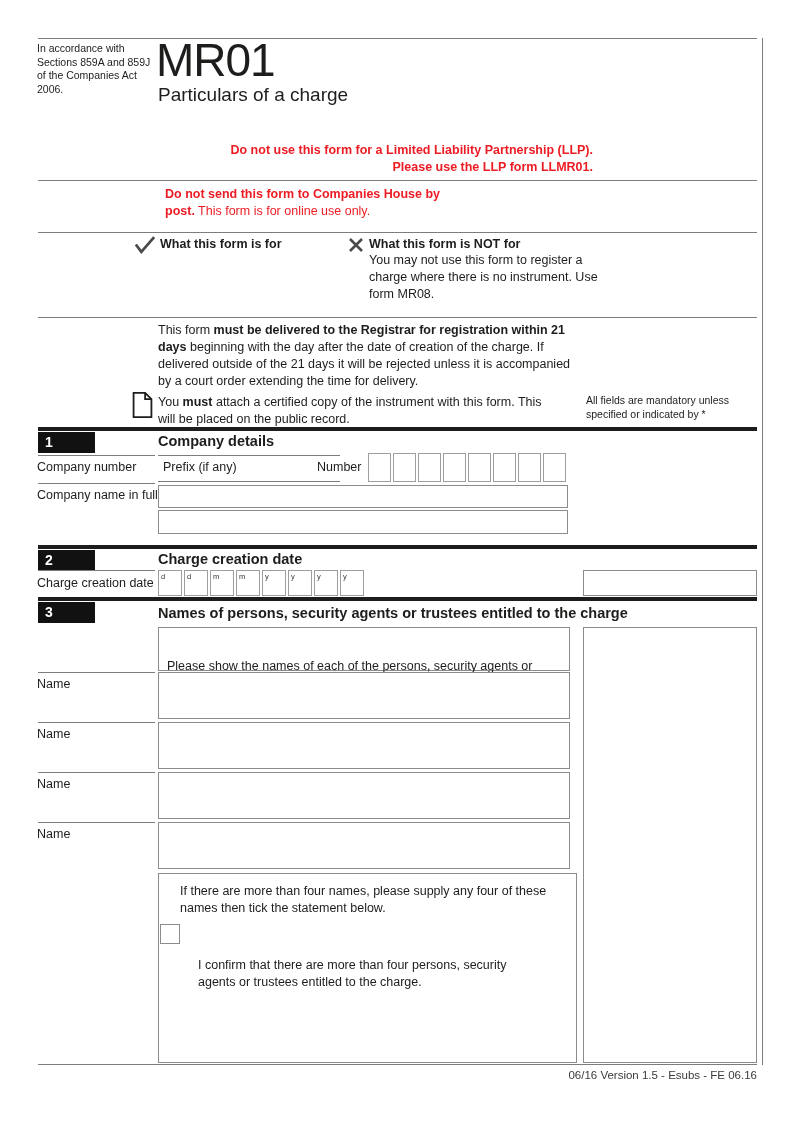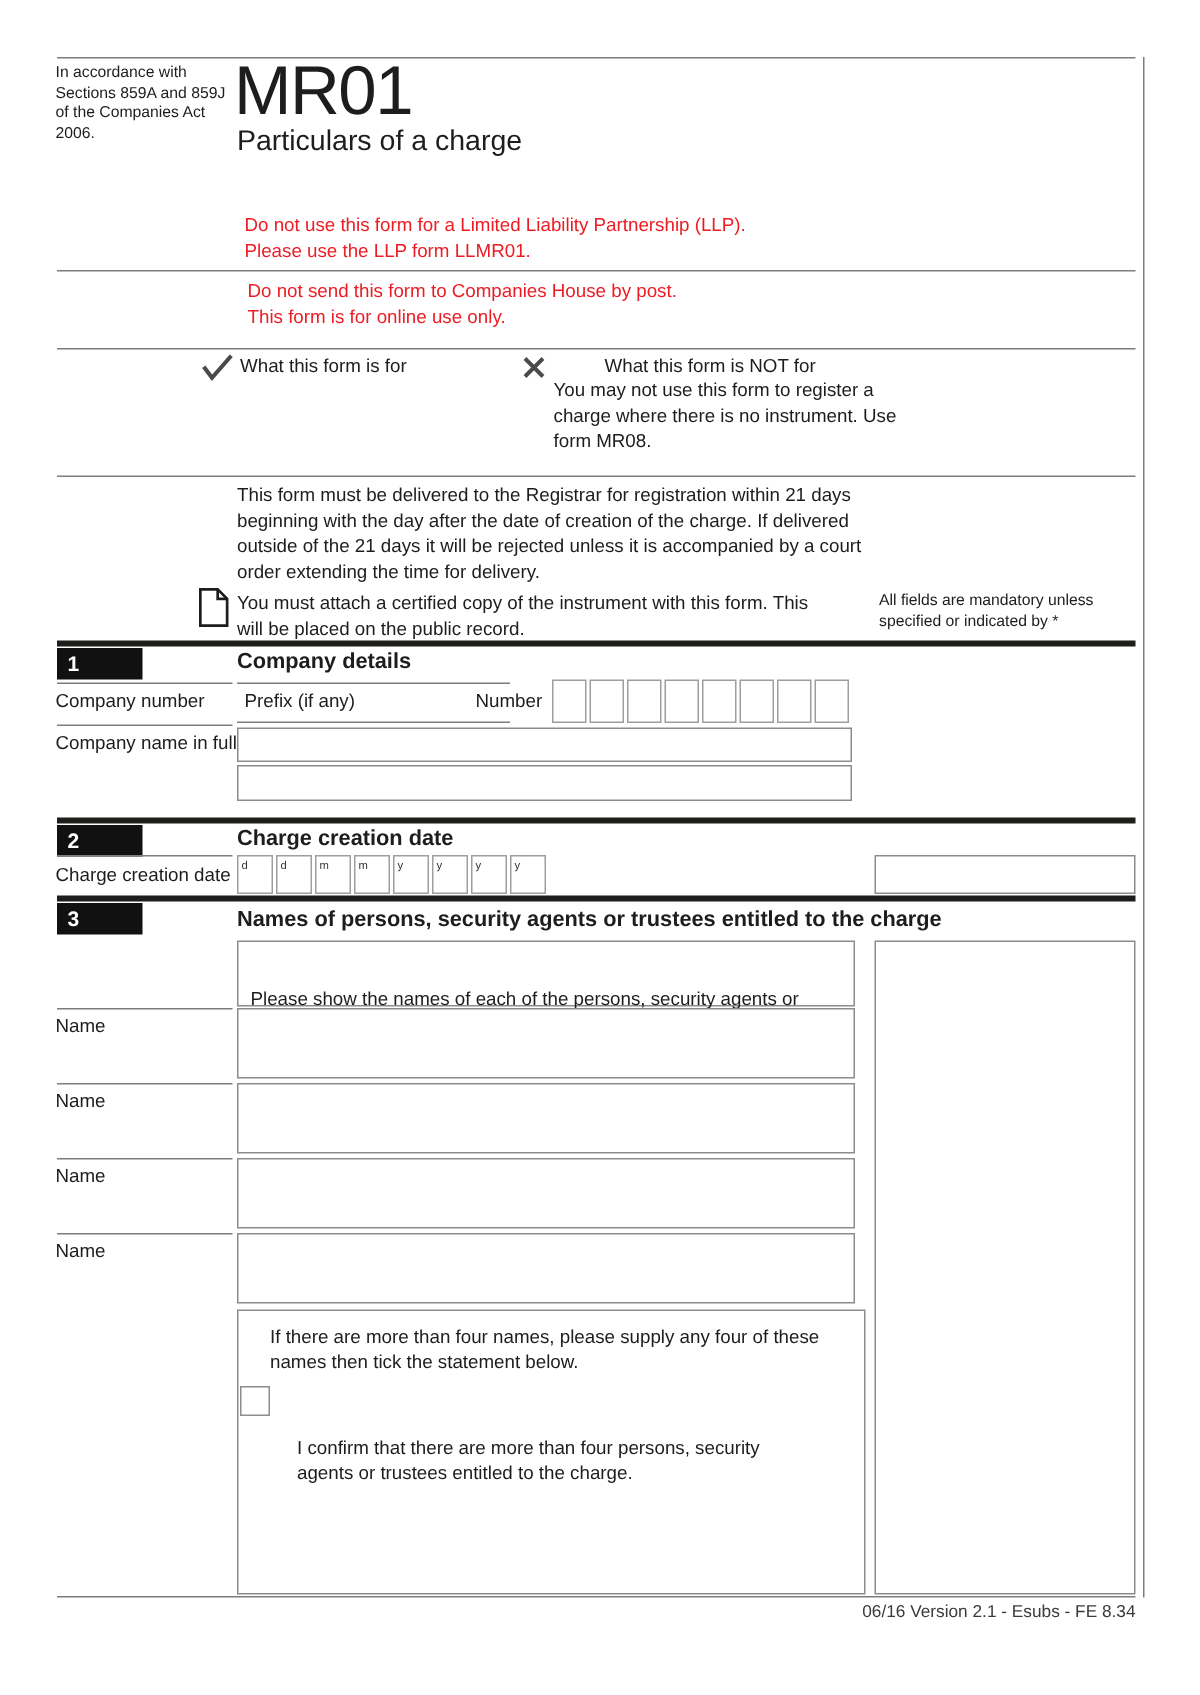--- a/index.html
+++ b/index.html
@@ -9,21 +9,21 @@
   .hline{position:absolute;height:1px;background:#7d7d7d;}
   .vline{position:absolute;width:1px;background:#7d7d7d;}
   .bar{position:absolute;height:4px;background:#1d1d1b;}
   .secnum{position:absolute;width:57px;height:21px;background:#111;color:#fff;
           font-weight:bold;font-size:14px;line-height:21px;padding-left:7px;box-sizing:border-box;}
   .sectitle{position:absolute;font-size:14.5px;font-weight:bold;}
   .lbl{position:absolute;font-size:12.5px;}
   .body{font-size:12.5px;line-height:1.36;}
   .small{font-size:10.5px;line-height:1.3;}
   .red{color:#ed1c24;}
-  .b{font-weight:normal;}
+  .b{font-weight:bold;text-align:right;}
   .box{position:absolute;border:1px solid #8c8c8c;background:#fff;box-sizing:border-box;}
   .digit{position:absolute;width:23px;height:29px;border:1px solid #9e9e9e;background:#fff;box-sizing:border-box;}
   .datebox{position:absolute;width:24px;height:26px;border:1px solid #9e9e9e;background:#fff;box-sizing:border-box;
            font-size:7.5px;color:#333;padding:1px 0 0 2px;}
   .chk{position:absolute;width:20px;height:20px;border:1px solid #8c8c8c;background:#fff;box-sizing:border-box;}
   .icon{position:absolute;}
 </style>
 </head>
 <body>
 
@@ -49,21 +49,21 @@
   </div>
 
   <svg class="icon" style="left:134px;top:235px;" width="22" height="19" viewBox="0 0 24 20">
     <path d="M2 10 L8 18 L22 2" stroke="#4a4a4a" stroke-width="3" fill="none"></path>
   </svg>
   <div class="abs body b" style="left:160px;top:236px;">What this form is for</div>
 
   <svg class="icon" style="left:348px;top:237px;" width="16" height="16" viewBox="0 0 16 16">
     <path d="M2 2 L14 14 M14 2 L2 14" stroke="#4a4a4a" stroke-width="2.6" fill="none"></path>
   </svg>
-  <div class="abs body b" style="left:369px;top:236px;margin-left:34px;">What this form is NOT for</div>
+  <div class="abs body b" style="left:369px;top:236px;">What this form is NOT for</div>
   <div class="abs body" style="left:369px;top:252px;width:242px;">You may not use this form to register a charge where there is no instrument. Use form MR08.</div>
 
   <div class="abs body" style="left:158px;top:322px;width:420px;">
     <span>This form </span><span class="b">must be delivered to the Registrar for registration within 21 days</span><span> beginning with the day after the date of creation of the charge. If delivered outside of the 21 days it will be rejected unless it is accompanied by a court order extending the time for delivery.</span>
   </div>
 
   <svg class="icon" style="left:132px;top:391px;" width="21" height="28" viewBox="0 0 20 26">
     <path d="M1.5 1.5 H12.5 L18.5 7.5 V24.5 H1.5 Z" fill="none" stroke="#1d1d1b" stroke-width="1.7"></path>
     <path d="M12.5 1.5 V7.5 H18.5" fill="none" stroke="#1d1d1b" stroke-width="1.7"></path>
   </svg>
@@ -140,15 +140,15 @@
 
   <div class="hline" style="left:38px;top:822px;width:117px;"></div>
   <div class="lbl" style="left:37px;top:827px;">Name</div>
   <div class="box" style="left:158px;top:822px;width:412px;height:47px;"></div>
 
   <div class="box" style="left:158px;top:873px;width:419px;height:190px;"></div>
   <div class="abs body" style="left:180px;top:883px;width:402px;">If there are more than four names, please supply any four of these names then tick the statement below.</div>
   <div class="chk" style="left:160px;top:924px;"></div>
   <div class="abs body" style="left:198px;top:925px;width:335px;margin-top:32px;">I confirm that there are more than four persons, security agents or trustees entitled to the charge.</div>
 
-  <div class="abs" style="right:43px;top:1069px;font-size:11.5px;color:#3a3a3a;">06/16 Version 2.1 - Esubs - FE 8.34</div>
+  <div class="abs" style="right:43px;top:1069px;font-size:11.5px;color:#3a3a3a;">06/16 Version 1.5 - Esubs - FE 06.16</div>
 
 </div>
 
 </body></html>

